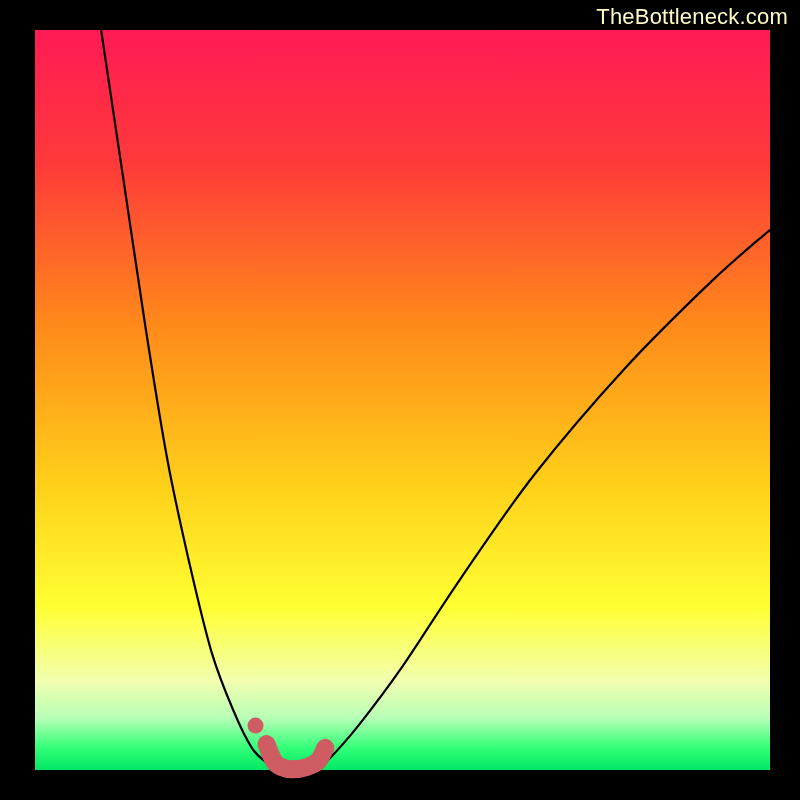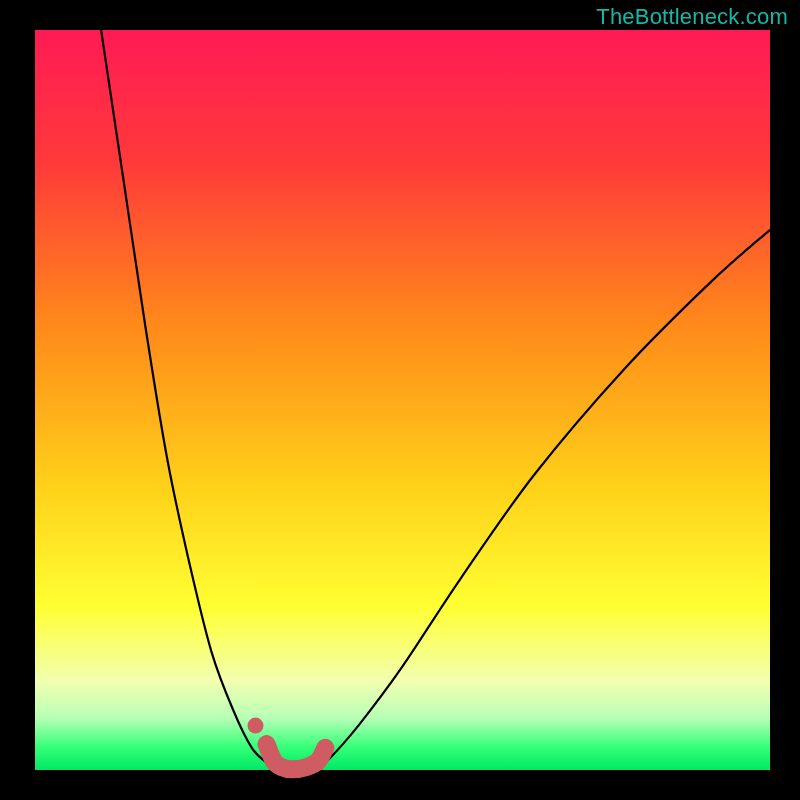--- a/index.html
+++ b/index.html
@@ -13,21 +13,21 @@
   }
   .wrap {
     position: relative;
     width: 800px;
     height: 800px;
   }
   .watermark {
     position: absolute;
     top: 4px;
     right: 12px;
-    color: #14b8a6;
+    color: #fef9c3;
     font-size: 22px;
     letter-spacing: 0.2px;
     font-weight: 400;
     z-index: 10;
   }
   svg {
     display: block;
     position: absolute;
     top: 0;
     left: 0;

